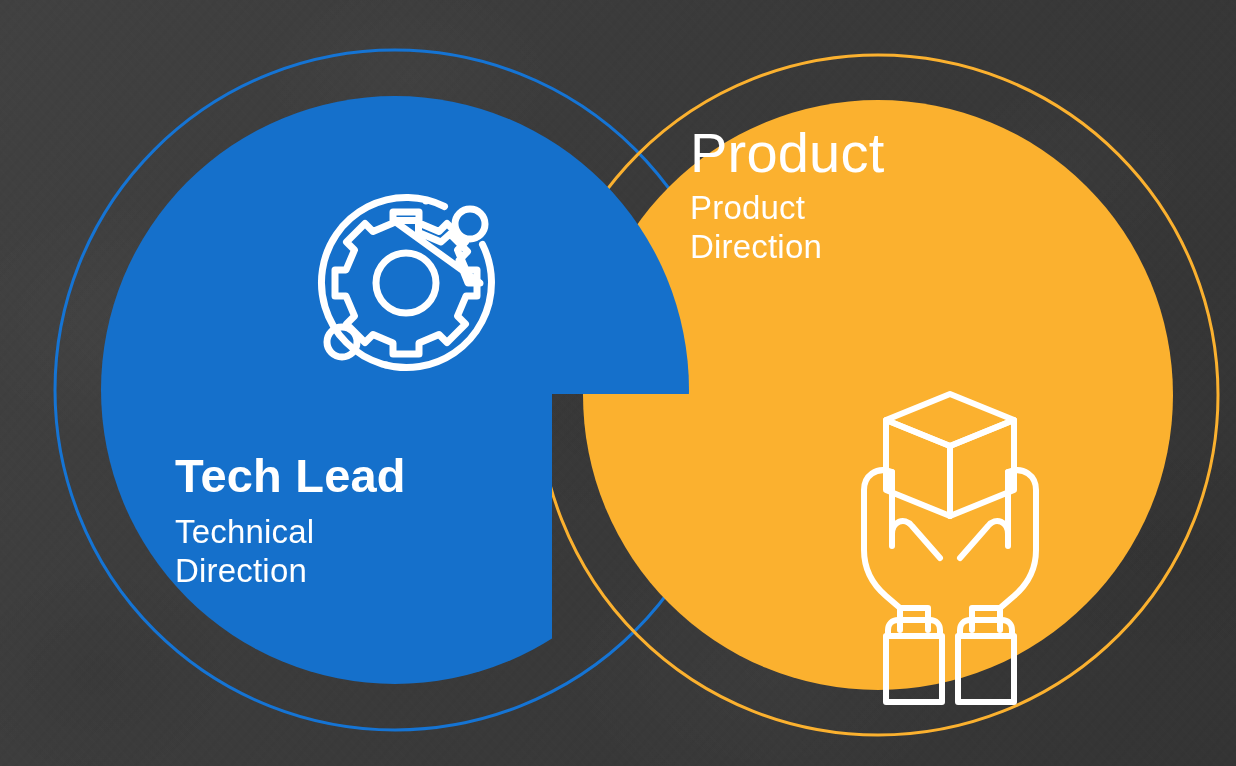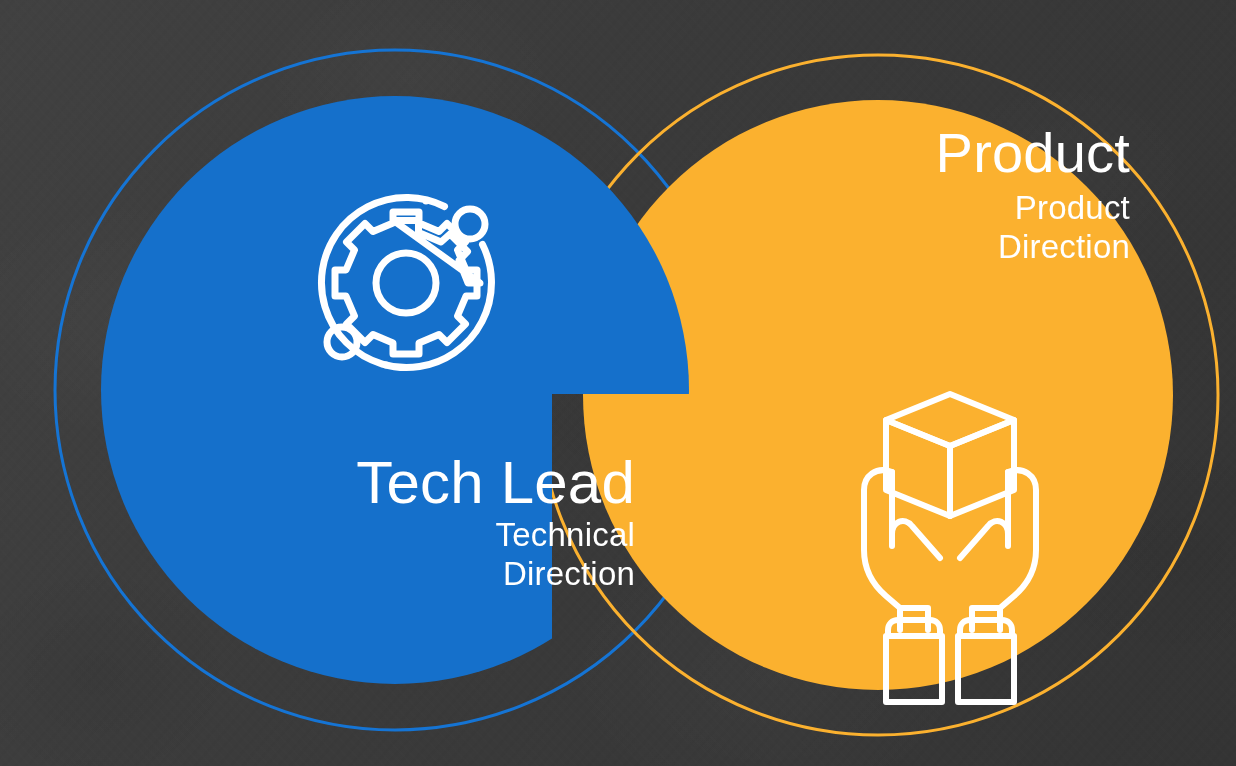--- a/index.html
+++ b/index.html
@@ -48,48 +48,48 @@
   .art {
     position:absolute;
     inset:0;
     width:1236px;
     height:766px;
   }
 
   
   .label-block {
     position:absolute;
-    text-align:right;
+    text-align:left;
     color:#ffffff;
     line-height:1.04;
     user-select:none;
     pointer-events:none;
   }
   .title-lg {
-    font-size:60px;
-    font-weight:400;
+    font-size:47px;
+    font-weight:700;
     letter-spacing:0.2px;
     white-space:nowrap;
   }
   .title-xl {
     font-size:56px;
     font-weight:400;
     letter-spacing:0.2px;
     white-space:nowrap;
   }
   .subtitle {
     font-size:33px;
     font-weight:300;
     letter-spacing:0.2px;
     line-height:1.18;
     white-space:nowrap;
   }
 
   #tl-text  { left:175px;  top:452px; width:460px; }
-  #tl-text .subtitle { margin-top:2px; }
+  #tl-text .subtitle { margin-top:12px; }
 
   #pm-text  { left:690px; top:124px; width:440px; }
   #pm-text .subtitle { margin-top:7px; }
 </style>
 </head>
 <body>
 
 <div id="stage" style="background: rgb(59, 59, 59);">
 
   <div class="bg-texture"></div>

